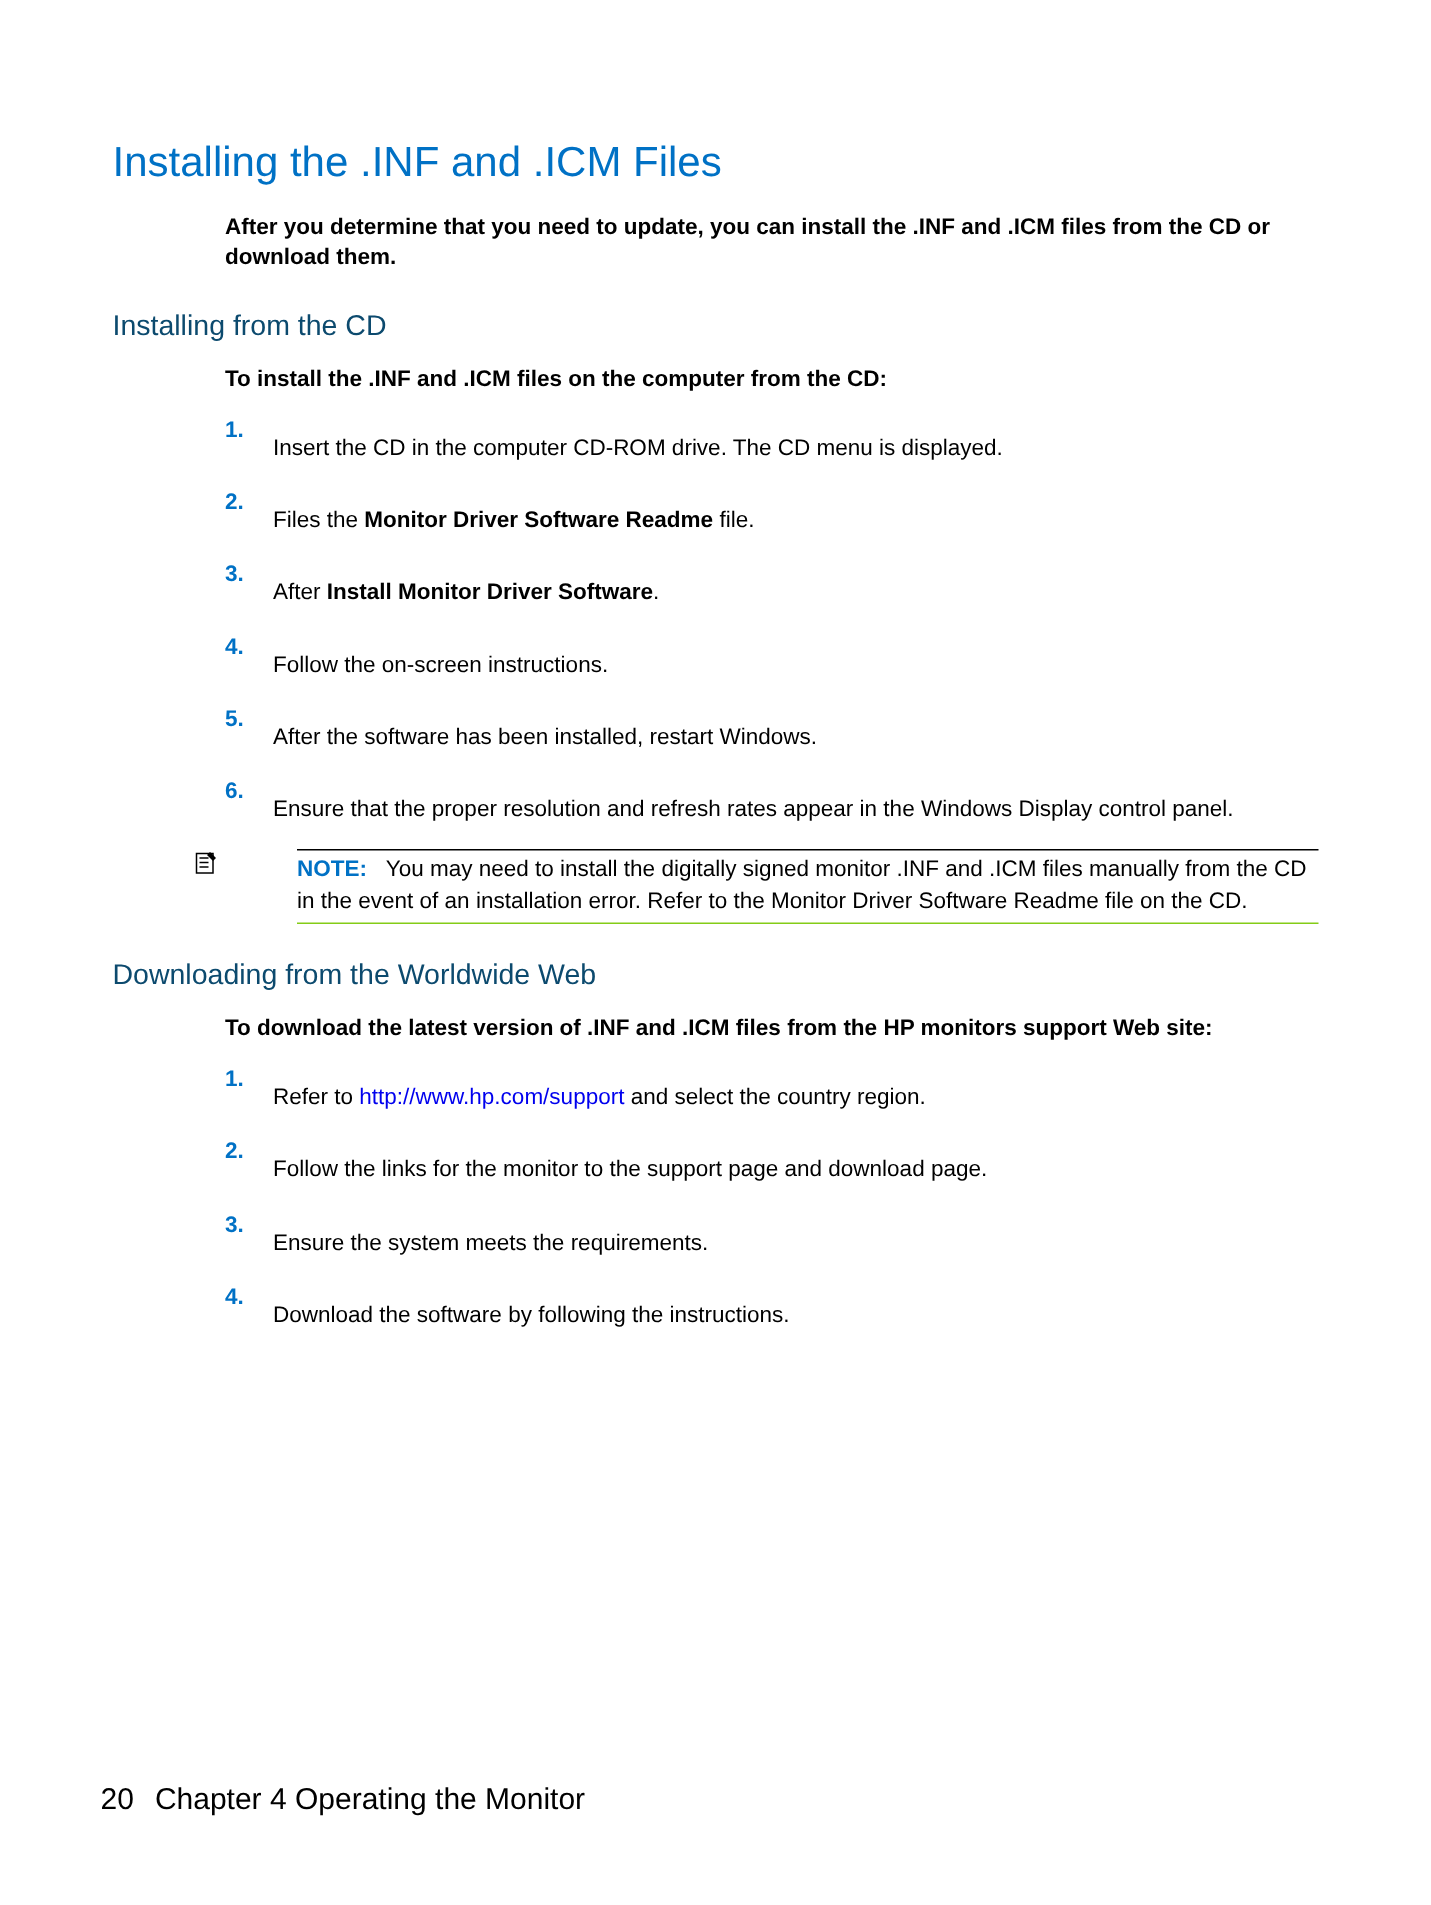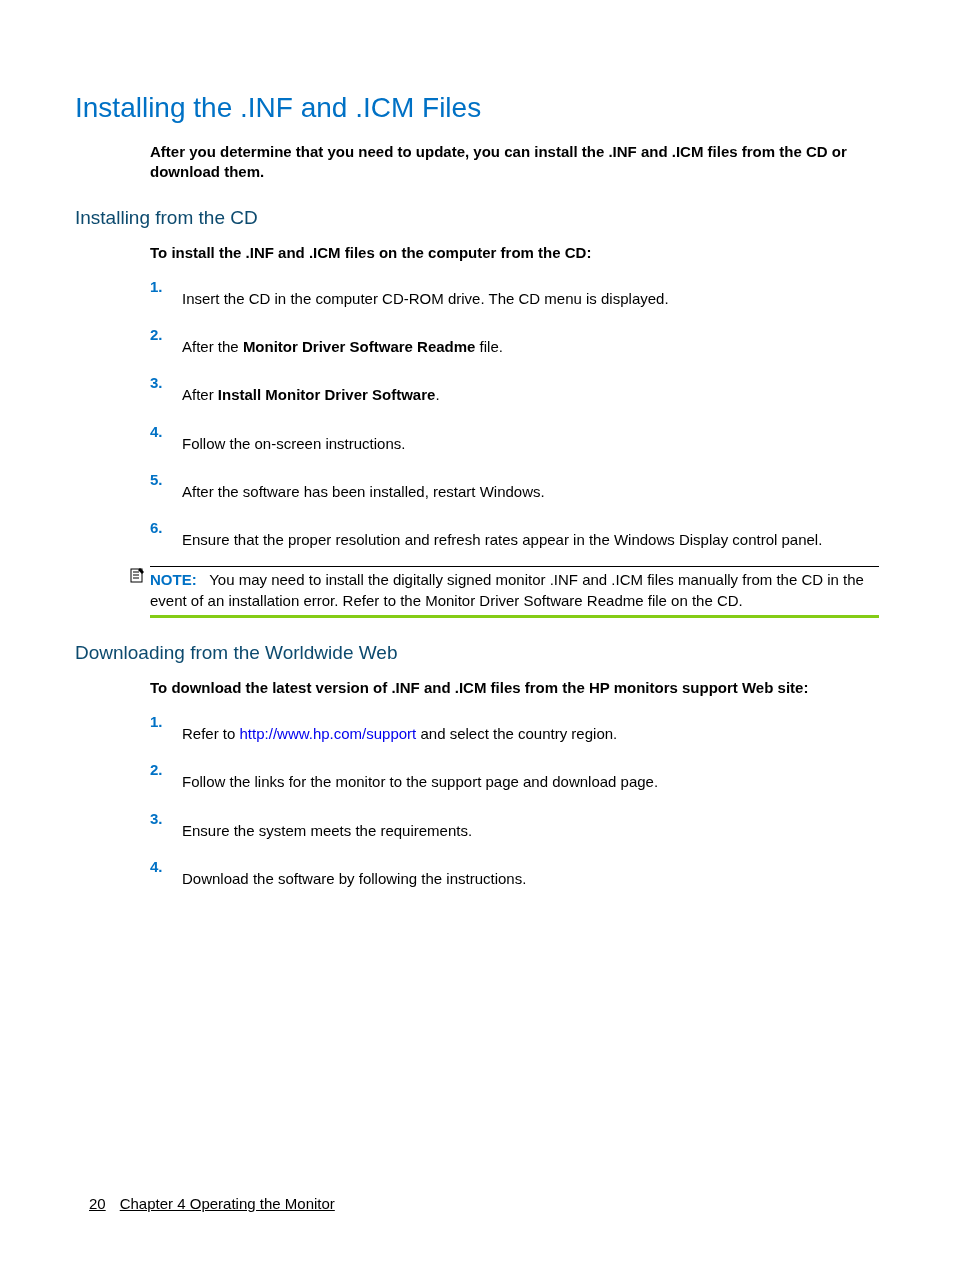--- a/index.html
+++ b/index.html
@@ -63,56 +63,56 @@
     display: flex;
     align-items: flex-start;
   }
   .note-icon {
     width: 20px;
     flex-shrink: 0;
     margin-top: 1px;
   }
   .note-content {
     border-top: 1px solid #000;
-    border-bottom: 3px solid #84cc16;
+    border-bottom: 1px solid #84cc16;
     padding: 3px 0 4px 0;
     flex: 1;
+    margin-left: 48px;
   }
   .note-label {
     color: #0071c5;
     font-weight: bold;
   }
   a.link {
     color: #0000ee;
   }
   .footer {
     position: absolute;
     bottom: 58px;
-    left: 89px;
-    font-size: 15px;
-    text-decoration: underline;
+    left: 67px;
+    font-size: 20px;
   }
   .footer .pg { margin-right: 14px; }
 </style>
 </head>
 <body>
 
 <h1 class="main-heading">Installing the .INF and .ICM Files</h1>
 <p class="body-text">After you determine that you need to update, you can install the .INF and .ICM files from the CD or download them.</p>
 
 <h2 class="sub-heading">Installing from the CD</h2>
 <p class="body-text">To install the .INF and .ICM files on the computer from the CD:</p>
 <ol class="num-list">
   <li>
     <span class="num">1.</span>
     <span class="content">Insert the CD in the computer CD-ROM drive. The CD menu is displayed.</span>
   </li>
   <li>
     <span class="num">2.</span>
-    <span class="content"><span>After the </span><span class="bold">Monitor Driver Software Readme</span><span> file.</span></span>
+    <span class="content"><span>Files the </span><span class="bold">Monitor Driver Software Readme</span><span> file.</span></span>
   </li>
   <li>
     <span class="num">3.</span>
     <span class="content"><span>After </span><span class="bold">Install Monitor Driver Software</span><span>.</span></span>
   </li>
   <li>
     <span class="num">4.</span>
     <span class="content">Follow the on-screen instructions.</span>
   </li>
   <li>

